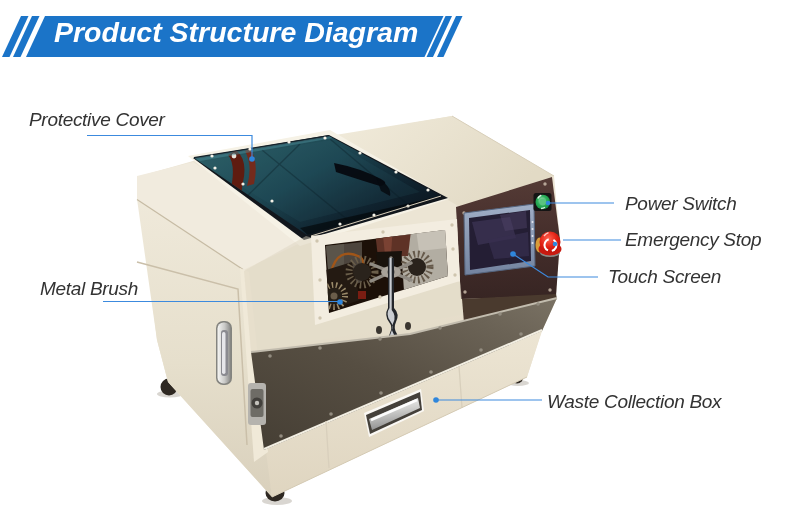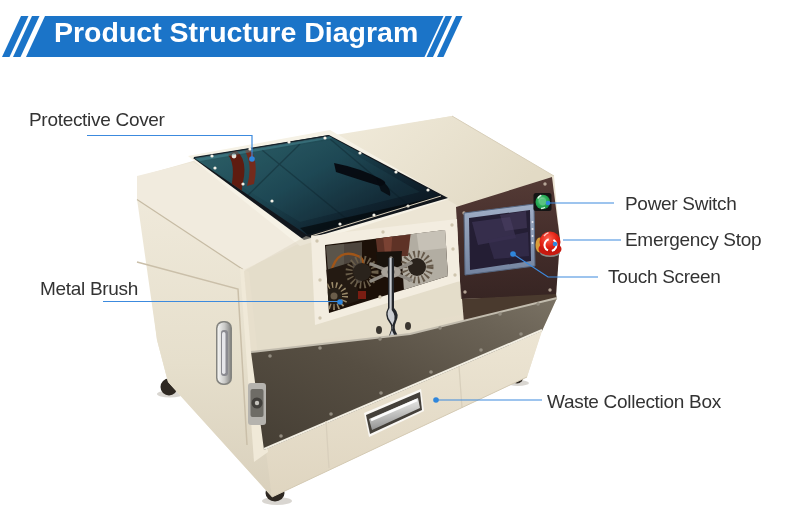--- a/index.html
+++ b/index.html
@@ -1,17 +1,17 @@
 <!DOCTYPE html>
 <html><head>
 <meta charset="utf-8">
 <style>
   html,body{margin:0;padding:0;background:#ffffff;}
   #stage{position:relative;width:790px;height:522px;overflow:hidden;
-         font-family:"Liberation Sans", sans-serif;}
+         font-family:"Liberation Sans", sans-serif;font-style:italic;}
 </style>
 </head>
 <body>
 <div id="stage">
 <svg width="790" height="530" viewBox="0 0 790 530" xmlns="http://www.w3.org/2000/svg">
   <defs>
     <linearGradient id="leftface" x1="0" y1="0" x2="0" y2="1">
       <stop offset="0" stop-color="#efe9da"></stop>
       <stop offset="0.55" stop-color="#e6dfcc"></stop>
       <stop offset="1" stop-color="#d9d0bc"></stop>

